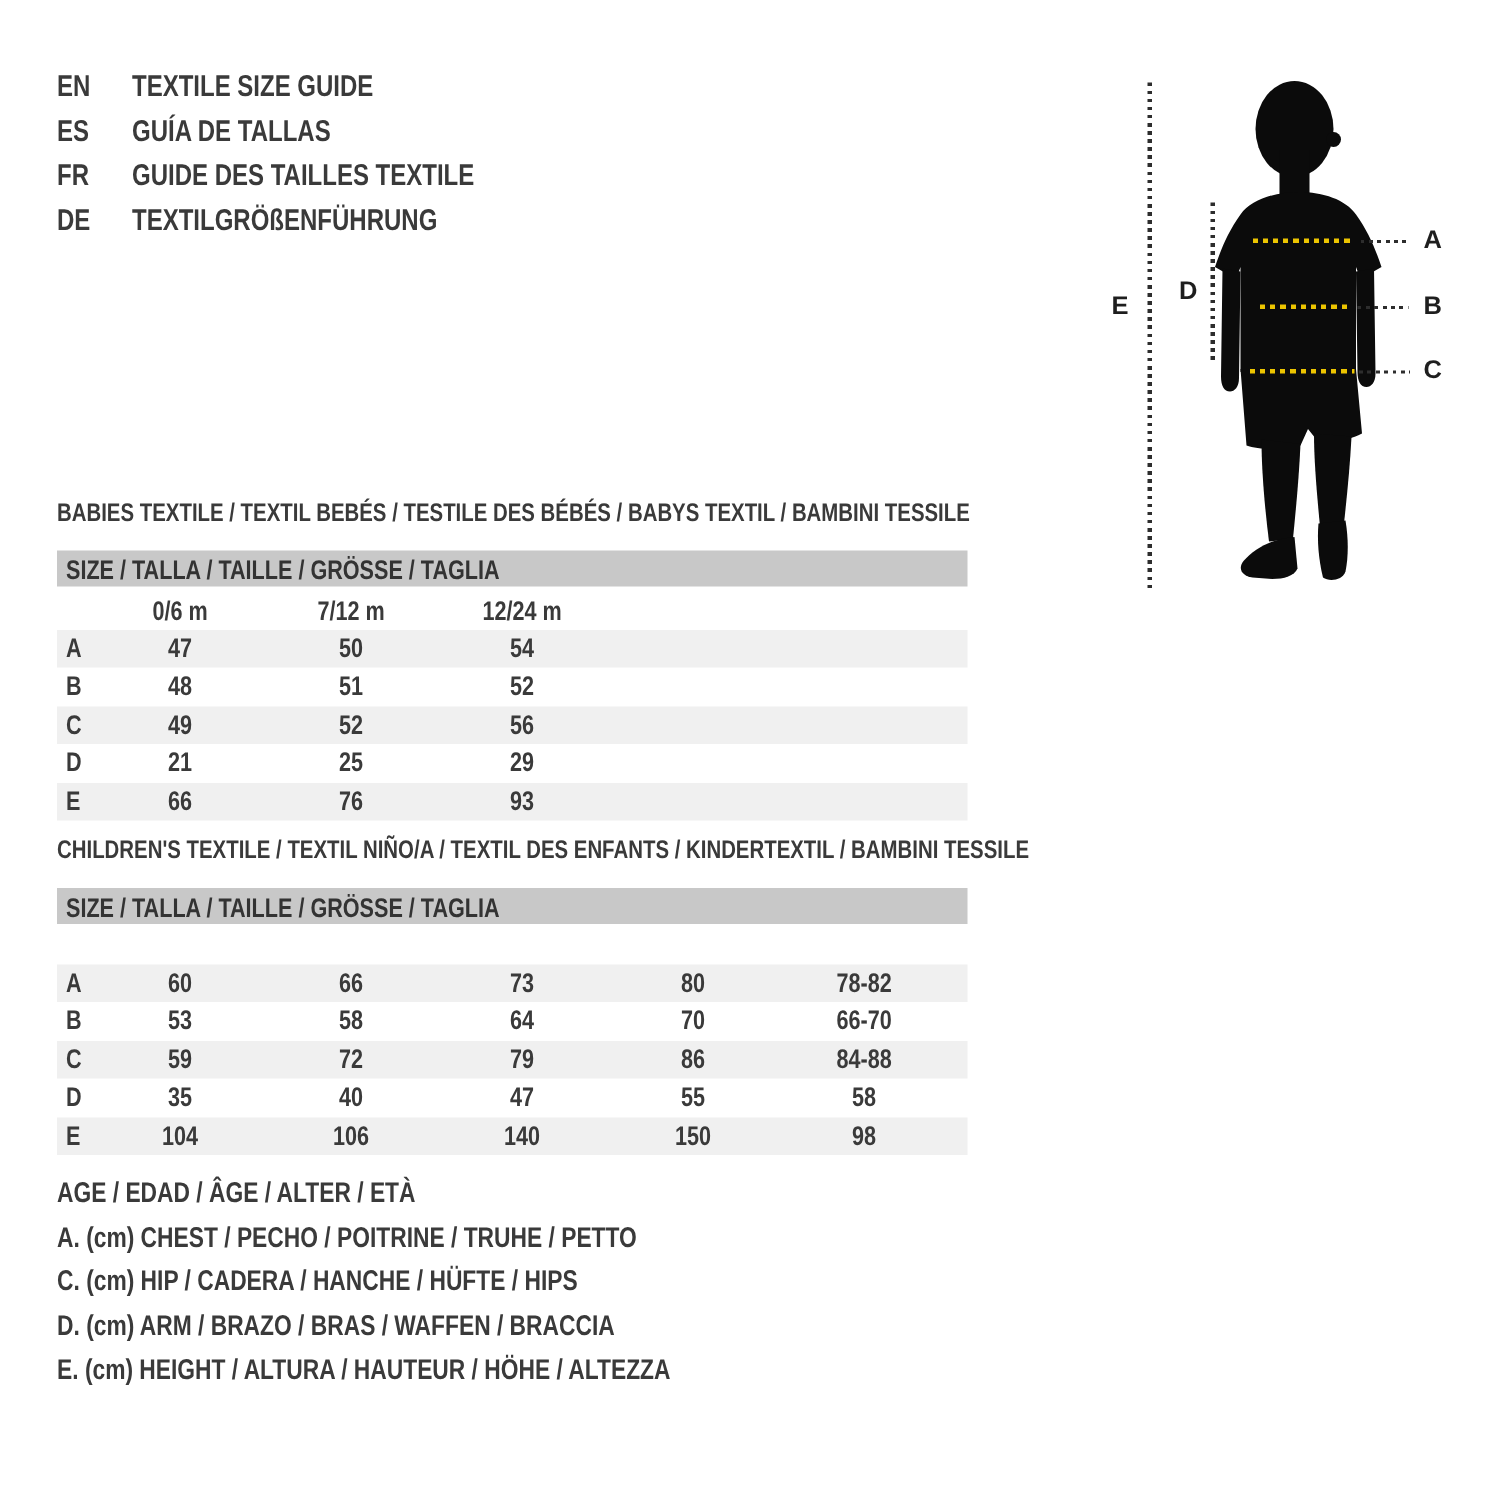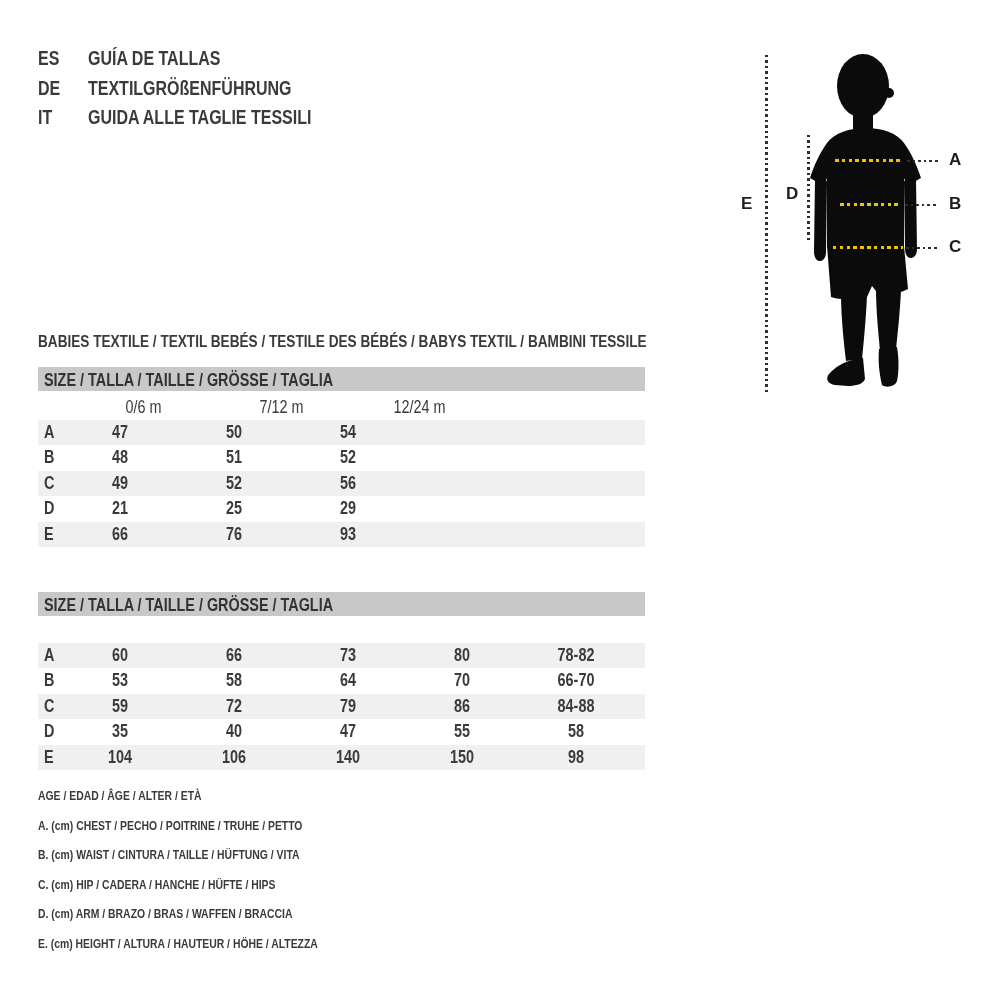--- a/index.html
+++ b/index.html
@@ -31,50 +31,54 @@
 
   
   .theading { position:absolute; left:38px; font-size:17px; font-weight:600; line-height:19px; }
 
   
   .sizebar { position:absolute; left:38px; width:607px; height:24px; background:#c8c8c8;
              font-size:18px; font-weight:600; line-height:26px; padding-left:6px; color:#333333; }
 
   
   .colsrow { position:absolute; left:38px; width:607px; height:26px; line-height:26px;
-             display:grid; font-size:18px; font-weight:400;gap:24px; }
+             display:grid; font-size:18px; font-weight:700; }
   .tbl  { position:absolute; left:38px; width:607px; }
   .trow { width:607px; height:25.4px; line-height:25.4px; display:grid; font-size:18px; font-weight:600; }
   .grid3 { grid-template-columns:25px 114px 114px 114px; }
   .grid5 { grid-template-columns:25px 114px 114px 114px 114px 114px; }
   .stripe { background:#f0f0f0; }
   .rowlab { padding-left:6px; text-align:left; }
   .cell   { text-align:center; }
 
   
   .legend { position:absolute; left:38px; top:781px; }
-  .legend-line { height:29.6px; line-height:29.6px; font-size:13px; font-weight:600; }
+  .legend-line { height:29.6px; line-height:29.6px; font-size:19px; font-weight:600; }
 </style>
 </head>
 <body>
 
 <div class="page">
 
   <section class="lang-block">
     <div class="lang-row">
+      <span class="lang-code"><span class="cond">EN</span></span>
+      <span class="cond">TEXTILE SIZE GUIDE</span>
+    </div>
+    <div class="lang-row">
       <span class="lang-code"><span class="cond">ES</span></span>
       <span class="cond">GUÍA DE TALLAS</span>
     </div>
     <div class="lang-row">
+      <span class="lang-code"><span class="cond">FR</span></span>
+      <span class="cond">GUIDE DES TAILLES TEXTILE</span>
+    </div>
+    <div class="lang-row">
       <span class="lang-code"><span class="cond">DE</span></span>
       <span class="cond">TEXTILGRÖßENFÜHRUNG</span>
-    </div>
-    <div class="lang-row">
-      <span class="lang-code"><span class="cond">IT</span></span>
-      <span class="cond">GUIDA ALLE TAGLIE TESSILI</span>
     </div>
   </section>
 
   <svg class="silhouette" viewBox="0 0 170 360" fill="#0b0b0b">
     <ellipse cx="73" cy="46" rx="26" ry="32"></ellipse>
     <circle cx="99" cy="53" r="5"></circle>
     <rect x="63" y="60" width="20" height="32"></rect>
     <path d="M76,88 C60,88 44,93 37,103 C29,114 24,126 20,138 L34,146 L37,138 L37,208 L114,208 L114,138 L117,146 L131,138 C127,126 122,114 114,103 C107,93 92,88 76,88 Z"></path>
     <path d="M25,139 L37,141 L36,212 C36,218 33,221 30,221 C26,221 24,217 24,211 Z"></path>
     <path d="M114,141 L126,139 L127,209 C127,215 124,218 121,218 C117,218 115,214 115,208 Z"></path>
@@ -141,20 +145,23 @@
       <span class="cell"><span class="cond-c">29</span></span>
     </div>
     <div class="trow grid3 stripe">
       <span class="rowlab"><span class="cond">E</span></span>
       <span class="cell"><span class="cond-c">66</span></span>
       <span class="cell"><span class="cond-c">76</span></span>
       <span class="cell"><span class="cond-c">93</span></span>
     </div>
   </div>
 
+  <div class="theading" style="top:557px;">
+    <span class="cond">CHILDREN'S TEXTILE / TEXTIL NIÑO/A / TEXTIL DES ENFANTS / KINDERTEXTIL / BAMBINI TESSILE</span>
+  </div>
   <div class="sizebar" style="top:592px;">
     <span class="cond">SIZE / TALLA / TAILLE / GRÖSSE / TAGLIA</span>
   </div>
   <div class="tbl" style="top:643px;">
     <div class="trow grid5 stripe">
       <span class="rowlab"><span class="cond">A</span></span>
       <span class="cell"><span class="cond-c">60</span></span>
       <span class="cell"><span class="cond-c">66</span></span>
       <span class="cell"><span class="cond-c">73</span></span>
       <span class="cell"><span class="cond-c">80</span></span>
@@ -190,19 +197,18 @@
       <span class="cell"><span class="cond-c">106</span></span>
       <span class="cell"><span class="cond-c">140</span></span>
       <span class="cell"><span class="cond-c">150</span></span>
       <span class="cell"><span class="cond-c">98</span></span>
     </div>
   </div>
 
   <div class="legend">
     <div class="legend-line"><span class="cond">AGE / EDAD / ÂGE / ALTER / ETÀ</span></div>
     <div class="legend-line"><span class="cond">A. (cm) CHEST / PECHO / POITRINE / TRUHE / PETTO</span></div>
-    <div class="legend-line"><span class="cond">B. (cm) WAIST / CINTURA / TAILLE / HÜFTUNG / VITA</span></div>
     <div class="legend-line"><span class="cond">C. (cm) HIP / CADERA / HANCHE / HÜFTE / HIPS</span></div>
     <div class="legend-line"><span class="cond">D. (cm) ARM / BRAZO / BRAS / WAFFEN / BRACCIA</span></div>
     <div class="legend-line"><span class="cond">E. (cm) HEIGHT / ALTURA / HAUTEUR / HÖHE / ALTEZZA</span></div>
   </div>
 
 </div>
 
 </body></html>

